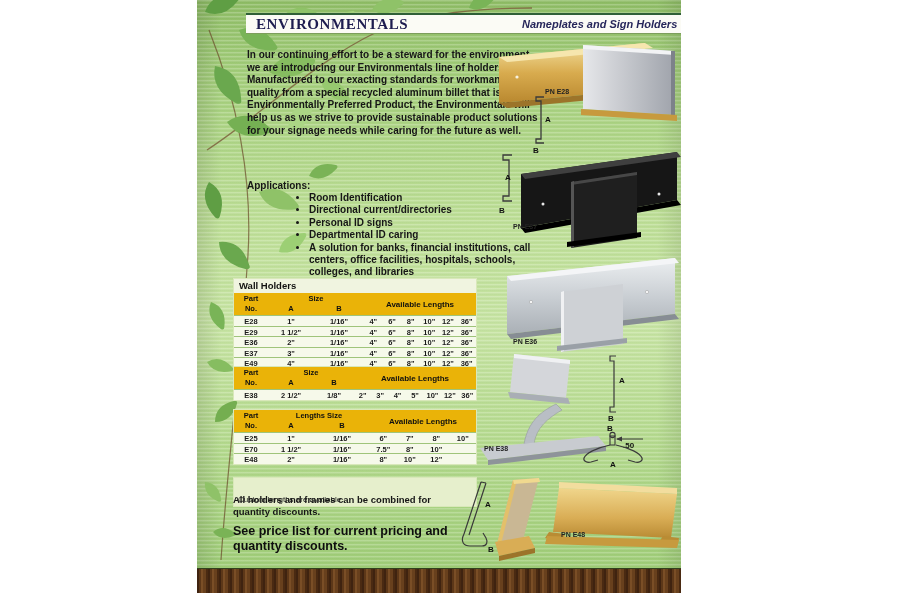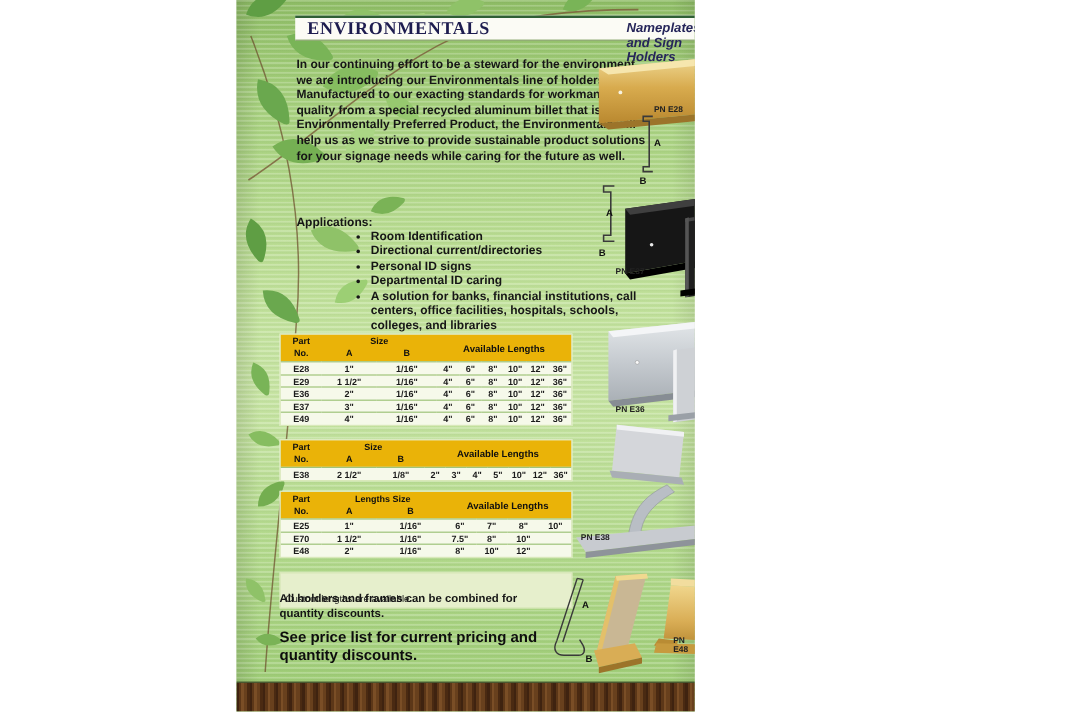--- a/index.html
+++ b/index.html
@@ -1,21 +1,21 @@
 <!DOCTYPE html>
 <html><head>
 <meta charset="utf-8">
 <style>
   * { margin:0; padding:0; box-sizing:border-box; }
   body { background:#fff; font-family:"Liberation Sans", sans-serif; }
   .screen { position:relative; width:900px; height:600px; background:#ffffff; overflow:hidden; }
 
   
   .page {
-    position:absolute; left:197px; top:0; width:382px; height:593px; overflow:hidden;
+    position:absolute; left:197px; top:0; width:484px; height:593px; overflow:hidden;
     background:
       linear-gradient(90deg, rgba(0,0,0,.10), rgba(0,0,0,0) 5%, rgba(0,0,0,0) 95%, rgba(0,0,0,.08)),
       repeating-linear-gradient(180deg, rgba(255,255,255,.20) 0px, rgba(255,255,255,.20) 1px, rgba(40,80,20,.05) 2px, rgba(0,0,0,0) 4px),
       linear-gradient(180deg, #8fbd66 0%, #a6d07d 14%, #bfe098 38%, #c8e5a4 55%, #b4da8d 76%, #9ccb74 100%);
   }
   .leaves { position:absolute; left:0; top:0; z-index:1; }
 
   
   .band {
     position:absolute; left:49px; right:0; top:13px; height:21px; z-index:3;
@@ -124,20 +124,21 @@
       <ul>
         <li>Room Identification</li>
         <li>Directional current/directories</li>
         <li>Personal ID signs</li>
         <li>Departmental ID caring</li>
         <li>A solution for banks, financial institutions, call centers, office facilities, hospitals, schools, colleges, and libraries</li>
       </ul>
     </div>
 
     <div class="tbl tbl-wall">
+      <div class="tbl-title">Wall Holders</div>
       <div class="tr thead">
         <div class="th r1 c1">Part</div>
         <div class="th r2 c1">No.</div>
         <div class="th size">Size</div>
         <div class="th r2 c2">A</div>
         <div class="th r2 c3">B</div>
         <div class="th len">Available Lengths</div>
       </div>
     <div class="tr body">
           <div class="td">E28</div>

